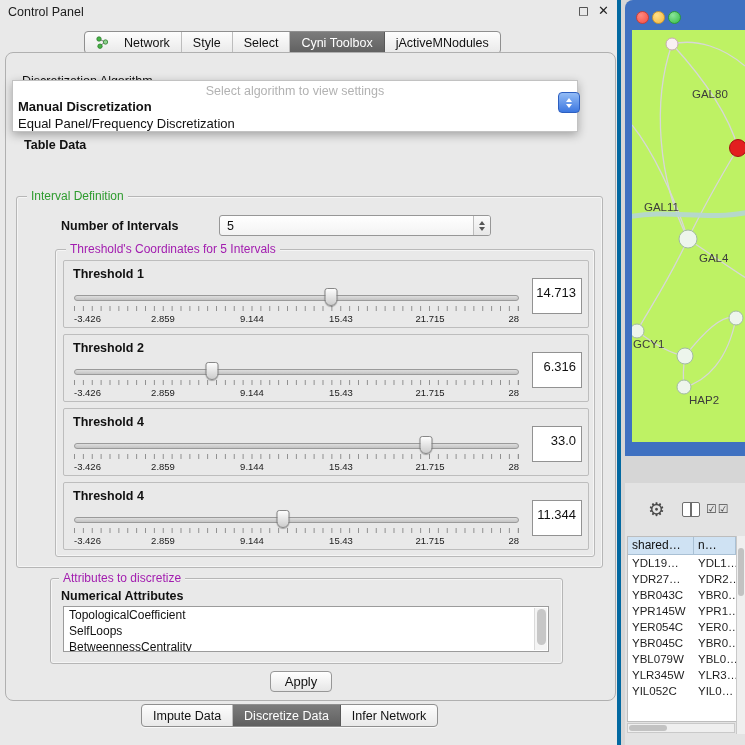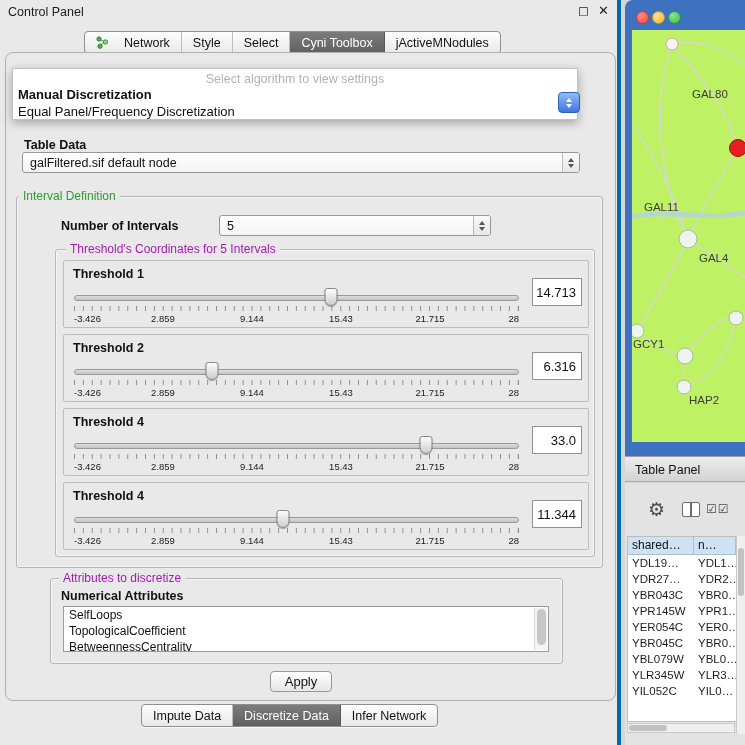--- a/index.html
+++ b/index.html
@@ -13,21 +13,21 @@
   .winicon{position:absolute;top:3px;font-size:13px;color:#222;cursor:default}
   .inner-panel{position:absolute;left:5px;top:52px;width:611px;height:649px;border:1px solid #b0b0b0;border-radius:8px;background:#e9e9e9}
 
   
   .seg{position:absolute;display:flex;height:23px;border:1px solid #8f8f8f;border-radius:4px;overflow:hidden;background:linear-gradient(#fdfdfd,#e9e9e9);box-shadow:0 1px 0 rgba(255,255,255,.7)}
   .seg>div{display:flex;align-items:center;gap:15px;padding:0 11px;font-size:12.5px;border-right:1px solid #bdbdbd;white-space:nowrap}
   .seg>div:last-child{border-right:none}
   .seg>div.sel{background:linear-gradient(#7c7c7c,#606060);color:#fff;border-right-color:#585858}
 
   
-  .overlay{position:absolute;left:12px;top:68px;width:566px;height:52px;background:#fff;border:1px solid #c2c2c2;box-shadow:0 3px 9px rgba(0,0,0,.3);z-index:50}
+  .overlay{position:absolute;left:12px;top:80px;width:566px;height:52px;background:#fff;border:1px solid #c2c2c2;box-shadow:0 3px 9px rgba(0,0,0,.3);z-index:50}
   .overlay .ph{position:absolute;left:0;right:0;top:3px;text-align:center;color:#b2b2b2;font-size:12.5px}
   .overlay .opt1{position:absolute;left:5px;top:18px;font-size:13px;font-weight:bold}
   .overlay .opt2{position:absolute;left:5px;top:35px;font-size:13px}
   .hidden-label{position:absolute;left:22px;top:74px;font-size:12.5px;color:#111;z-index:1}
   .bluebtn{position:absolute;left:558px;top:92px;width:22px;height:21px;border-radius:4px;background:linear-gradient(#93bcf6,#3c77e0);border:1px solid #2d5fc0;z-index:60;display:flex;flex-direction:column;align-items:center;justify-content:center;gap:2px}
   .bluebtn i{display:block;width:0;height:0;border-left:3.5px solid transparent;border-right:3.5px solid transparent}
   .bluebtn .au{border-bottom:4px solid #fff}
   .bluebtn .ad{border-top:4px solid #fff}
 
   
@@ -46,21 +46,21 @@
 
   
   .thrbox{position:absolute;left:7px;width:526px;height:68px;border:1px solid #bdbdbd;border-radius:2px}
   .thrlabel{position:absolute;left:9px;top:6px;font-size:12.5px;font-weight:bold}
   .sliderwrap{position:absolute;left:10px;top:25px;width:445px;height:42px}
   .track{position:absolute;left:0;right:0;top:9px;height:6px;background:linear-gradient(#dedede,#c3c3c3);border:1px solid #9a9a9a;border-radius:3px}
   .thumb{position:absolute;top:2px;width:13px;height:18px;transform:translateX(-50%);background:linear-gradient(#fdfdfd,#cccccc);border:1px solid #878787;border-radius:3px 3px 7px 7px;box-shadow:0 1px 1px rgba(0,0,0,.3)}
   .ticks{position:absolute;left:0;right:0;top:20px;height:5px;background-image:linear-gradient(90deg,#8f8f8f 0,#8f8f8f 1px,transparent 1px);background-size:2% 100%;background-repeat:repeat-x;border-right:1px solid #8f8f8f}
   .tl{position:absolute;top:27px;font-size:9.5px;color:#1a1a1a;transform:translateX(-50%);white-space:nowrap}
   .p0{left:0;transform:none}.p1{left:20%}.p2{left:40%}.p3{left:60%}.p4{left:80%}.p5{left:100%;transform:translateX(-100%)}
-  .vbox{position:absolute;right:6px;top:17px;width:50px;height:28px;background:#fff;border:1px solid #929292;font-size:13px;line-height:27px;text-align:right;padding-right:5px}
+  .vbox{position:absolute;right:6px;top:17px;width:50px;height:36px;background:#fff;border:1px solid #929292;font-size:13px;line-height:27px;text-align:right;padding-right:5px}
 
   
   .list{position:absolute;background:#fff;border:1px solid #9b9b9b;overflow:hidden}
   .list-item{font-size:12px;line-height:16px;padding:0 5px;white-space:nowrap}
   .vscroll{position:absolute;top:1px;bottom:1px;right:1px;width:13px;background:#f4f4f4;border-left:1px solid #dadada}
   .vthumb{position:absolute;left:2px;width:9px;border-radius:5px;background:#c7c7c7}
 
   .btn{position:absolute;display:flex;align-items:center;justify-content:center;background:linear-gradient(#ffffff,#e6e6e6);border:1px solid #979797;border-radius:4px;font-size:13px}
 
   
@@ -138,30 +138,23 @@
       <div class="ph">Select algorithm to view settings</div>
       <div class="opt1">Manual Discretization</div>
       <div class="opt2">Equal Panel/Frequency Discretization</div>
     </div>
     <div class="bluebtn">
       <i class="au"></i>
       <i class="ad"></i>
     </div>
 
     <div class="blabel" style="left:24px;top:138px">Table Data</div>
-    <div class="combo" style="left:22px;top:152px;width:558px;height:21px">
-      <span>galFiltered.sif default node</span>
-      <span class="stepper">
-          <i class="au"></i>
-          <i class="ad"></i>
-        </span>
-    </div>
 
     <div class="group" style="left:16px;top:196px;width:587px;height:372px">
-      <span class="gtitle green" style="left:2px">Interval Definition</span>
+      <span class="gtitle green" style="left:10px">Interval Definition</span>
 
       <div class="blabel" style="left:44px;top:22px">Number of Intervals</div>
       <div class="combo" style="left:202px;top:18px;width:272px;height:21px">
         <span>5</span>
         <span class="stepper">
             <i class="au"></i>
             <i class="ad"></i>
           </span>
       </div>
 
@@ -234,22 +227,22 @@
       </div>
     </div>
 
     <div class="group" style="left:50px;top:578px;width:513px;height:86px">
       <span class="gtitle blue" style="left:8px">Attributes to discretize</span>
       <div class="blabel" style="left:10px;top:10px">Numerical Attributes</div>
       <div class="list" style="left:12px;top:27px;width:486px;height:46px">
         <div class="vscroll">
             <div class="vthumb" style="top:1px;height:36px"></div>
           </div>
-      <div class="list-item">SelfLoops</div>
-          <div class="list-item">TopologicalCoefficient</div>
+      <div class="list-item">TopologicalCoefficient</div>
+          <div class="list-item">SelfLoops</div>
           <div class="list-item">BetweennessCentrality</div>
         </div>
     </div>
 
     <div class="btn" style="left:270px;top:671px;width:62px;height:21px">Apply</div>
 
     <div class="seg" style="left:141px;top:704px">
       <div>
           <span>Impute Data</span>
         </div>
@@ -291,23 +284,20 @@
         <div class="nnode plain" style="left: 104px; top: 288px; width: 15px; height: 15px;"></div>
         <div class="nnode plain" style="left: 52px; top: 357px; width: 15px; height: 15px;"></div>
         <div class="nlabel" style="left: 60px; top: 58px;">GAL80</div>
         <div class="nlabel" style="left: 12px; top: 171px;">GAL11</div>
         <div class="nlabel" style="left: 67px; top: 222px;">GAL4</div>
         <div class="nlabel" style="left: 1px; top: 308px;">GCY1</div>
         <div class="nlabel" style="left: 57px; top: 364px;">HAP2</div>
       </div>
   </div>
 
-  <div class="tp-header">
-    <span>Table Panel</span>
-  </div>
   <div class="tp-body">
     <div class="gear" style="left:23px;top:17px">⚙</div>
     <div class="colicon" style="left:57px;top:19px"></div>
     <div class="checks" style="left:81px;top:19px">☑☑</div>
 
     <div class="ttable">
       <div class="thead">
         <div class="thc c0">shared…</div>
         <div class="thc c1">n…</div>
       </div>

